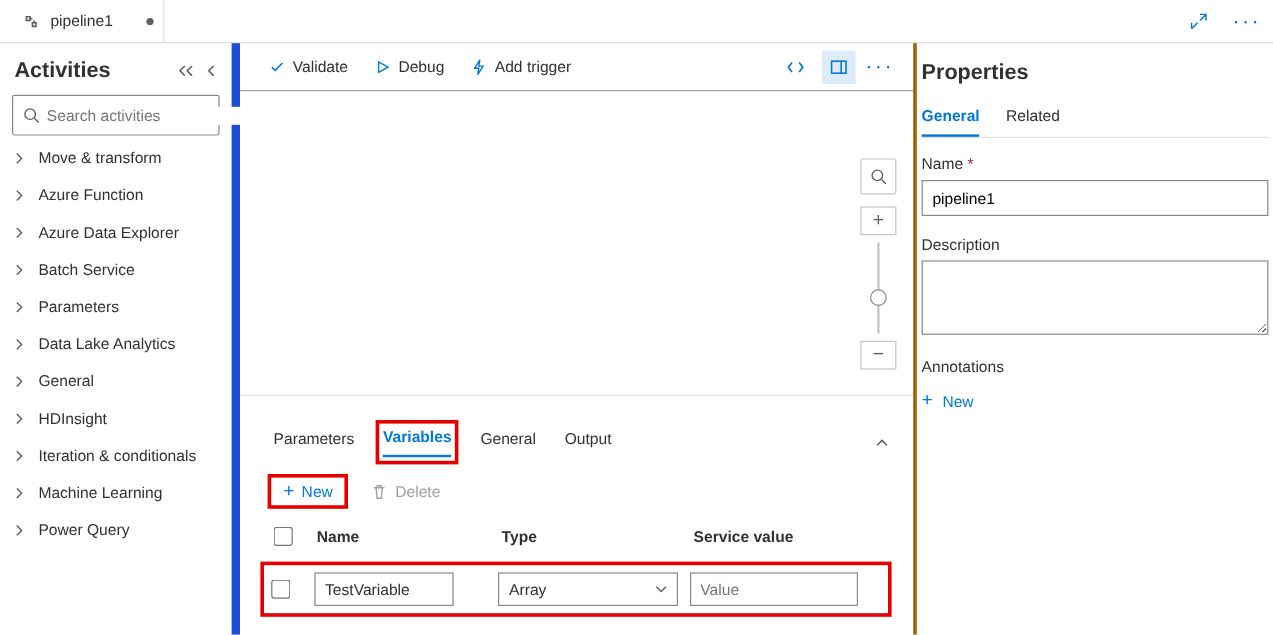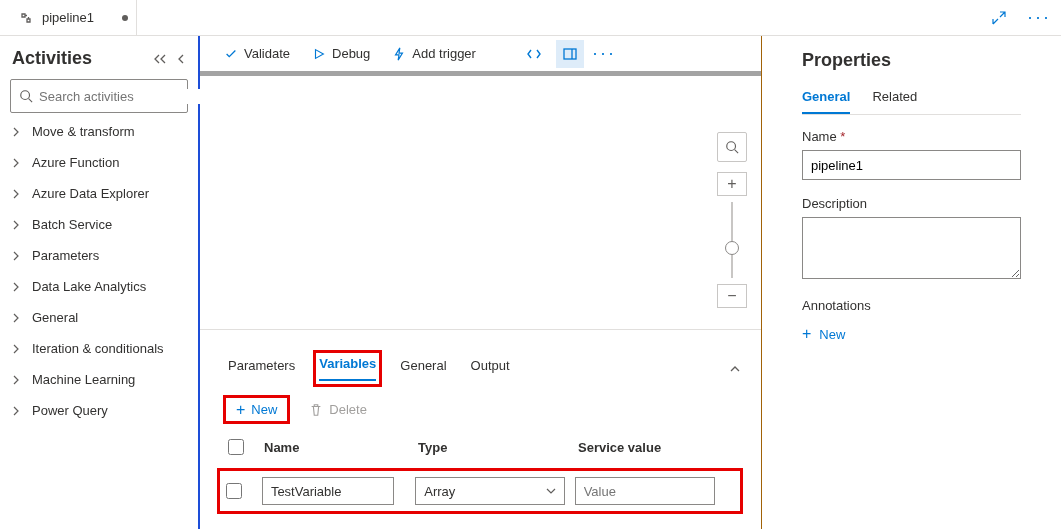--- a/index.html
+++ b/index.html
@@ -41,21 +41,21 @@
 
   .main {
     flex: 1;
     display: flex;
     min-height: 0;
   }
 
   
   .sidebar {
     width: 200px;
-    border-right: 2px solid #1d4ed8;
+    border-right: 7px solid #1d4ed8;
     padding: 6px 10px 10px 10px;
     display: flex;
     flex-direction: column;
     gap: 6px;
   }
   .sidebar-header {
     display:flex; align-items:center; justify-content:space-between;
     margin: 6px 2px 4px 2px;
   }
   .sidebar-title { font-size: 18px; font-weight:600; }
@@ -87,23 +87,23 @@
     flex:1;
     display:flex;
     flex-direction:column;
     min-width:0;
     min-height:0;
   }
   .toolbar {
     height: 40px;
     display:flex;
     align-items:center;
+    justify-content: space-between;
     padding: 0 16px 0 24px;
-    border-bottom: 5px solid #a3a3a3;
-    gap: 44px;
+    border-bottom: 1px solid #a3a3a3;
   }
   .toolbar-left { display:flex; gap:22px; align-items:center; }
   .tool-btn { display:inline-flex; align-items:center; gap:6px; color:#323130; cursor:default;}
   .tool-btn .ico { color:#0078d4; display:inline-flex; }
   .tool-btn .ico svg { width:14px; height:14px; }
   .toolbar-right { display:flex; gap:8px; align-items:center; color:#0078d4;}
   .icon-btn { width:28px; height:28px; display:inline-flex; align-items:center; justify-content:center; }
   .icon-btn.active { background:#deecf9; }
   .icon-btn svg { width:16px; height:16px; }
 
@@ -187,34 +187,34 @@
     display:flex; align-items:center;
     padding: 6px 6px;
     outline: 3px solid #e60000;
     margin-top: 10px;
     width: 520px;
   }
   .var-row input[type="text"], .var-row .select {
     height:28px; border:1px solid #8a8886; padding:0 8px; font-size:13px;
     background:#fff; color:#323130;
   }
-  .var-row .col-name input { width:132px; }
+  .var-row .col-name input { width:116px; }
   .var-row .select {
     width:150px; display:inline-flex; align-items:center; justify-content:space-between;
   }
   .var-row .col-def input { width:140px; }
   input[type="checkbox"] {
     width:16px; height:16px; border:1px solid #8a8886;
   }
 
   
   .props {
     width: 300px;
-    border-left: 1px solid #a16207;
-    padding: 14px 40px;
+    border-left: 3px solid #a16207;
+    padding: 14px 4px;
     overflow:auto;
   }
   .props-title { font-size:18px; font-weight:600; margin-bottom:18px;}
   .props-tabs { display:flex; gap:22px; border-bottom:1px solid #e1dfdd; margin-bottom:14px;}
   .props-tab { padding-bottom:8px; color:#323130; cursor:default;}
   .props-tab.active { color:#0078d4; border-bottom:2px solid #0078d4; font-weight:600;}
   .field-label { font-size:13px; margin-bottom:6px; display:block;}
   .req { color:#a4262c; }
   .field-input {
     width:100%; height:30px; border:1px solid #8a8886; padding:0 8px; font-size:13px;
@@ -337,20 +337,28 @@
           </svg>
         </span>
       <span>General</span>
     </div>
     <div class="act-item">
       <span class="chev">
           <svg viewBox="0 0 8 10" fill="none" stroke="#605e5c" stroke-width="1.2">
             <path d="M2 1l4 4-4 4"></path>
           </svg>
         </span>
+      <span>HDInsight</span>
+    </div>
+    <div class="act-item">
+      <span class="chev">
+          <svg viewBox="0 0 8 10" fill="none" stroke="#605e5c" stroke-width="1.2">
+            <path d="M2 1l4 4-4 4"></path>
+          </svg>
+        </span>
       <span>Iteration &amp; conditionals</span>
     </div>
     <div class="act-item">
       <span class="chev">
           <svg viewBox="0 0 8 10" fill="none" stroke="#605e5c" stroke-width="1.2">
             <path d="M2 1l4 4-4 4"></path>
           </svg>
         </span>
       <span>Machine Learning</span>
     </div>

